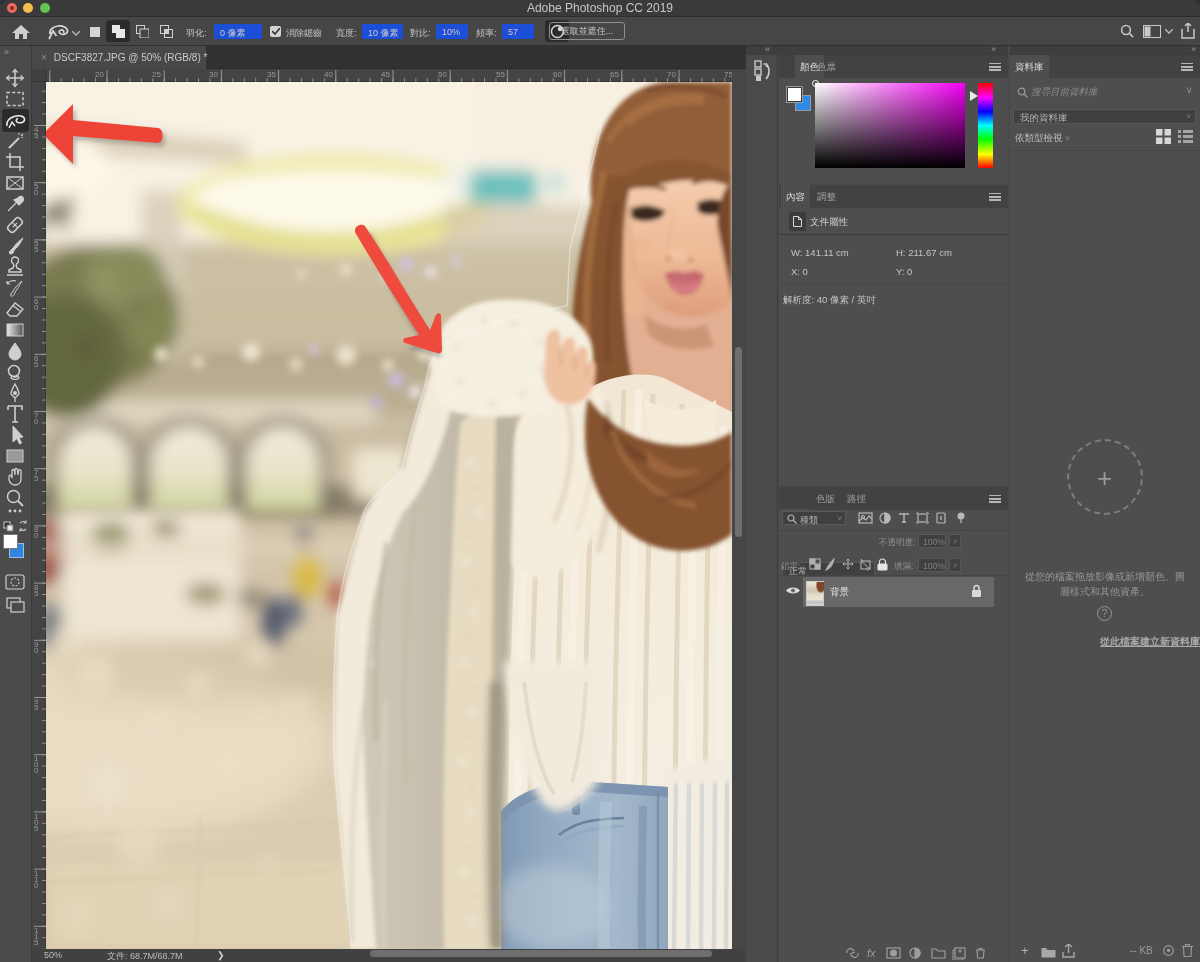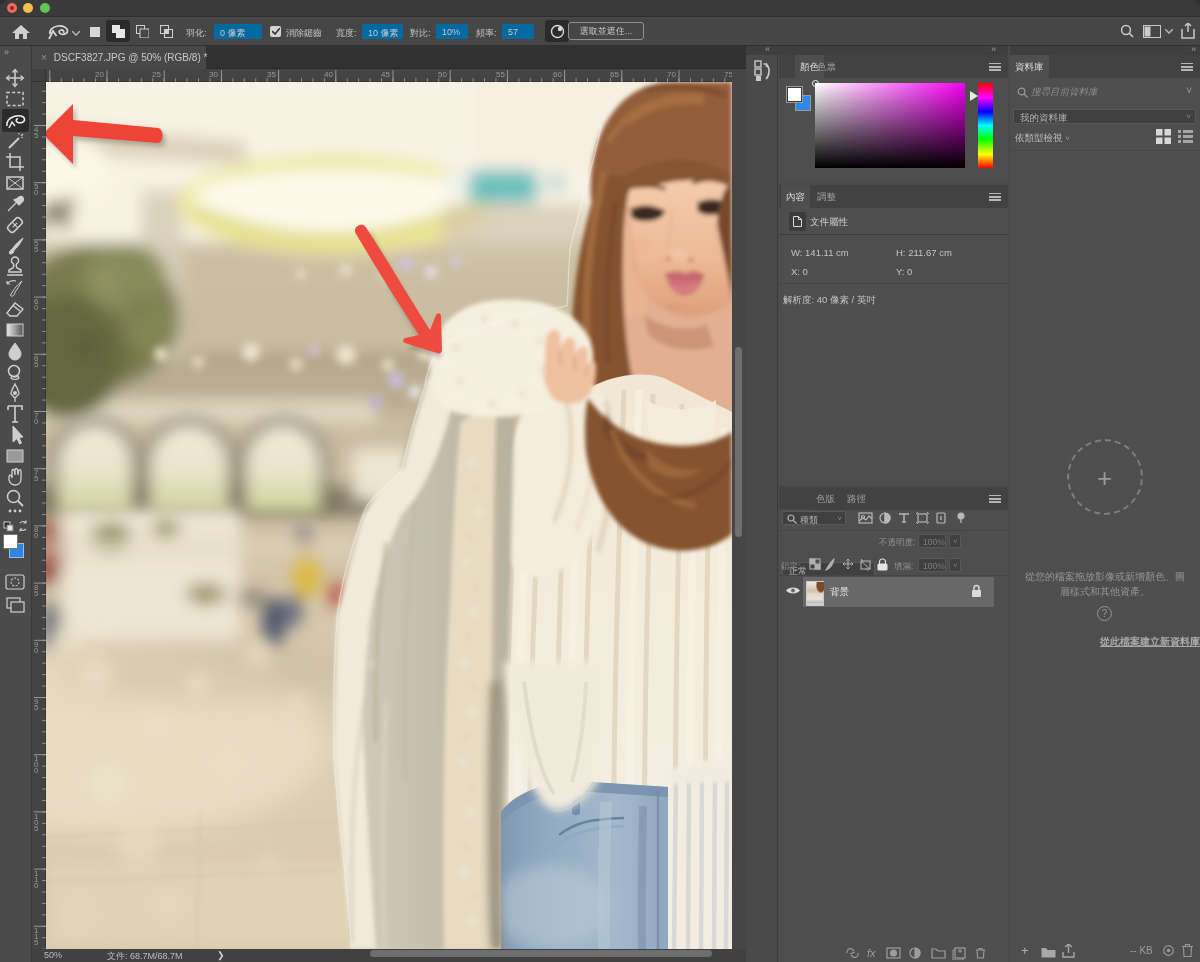--- a/index.html
+++ b/index.html
@@ -6,21 +6,21 @@
 html,body { width:1200px; height:962px; overflow:hidden; }
 body { font-family:"Liberation Sans", sans-serif; background:#4a4a4a; position:relative; color:#ccc; }
 .abs { position:absolute; }
 
 #titlebar { position:absolute; left:0; top:0; width:1200px; height:17px; background:#3a3a3a; border-bottom:1px solid #2c2c2c; }
 .tl { position:absolute; top:3px; width:10px; height:10px; border-radius:50%; }
 #titlebar .t { position:absolute; top:1px; width:100%; text-align:center; font-size:12px; color:#c6c6c6; }
 
 #optbar { position:absolute; left:0; top:18px; width:1200px; height:28px; background:#464646; border-bottom:1px solid #303030; }
 #optbar .lbl { position:absolute; top:9px; font-size:9px; color:#c3c3c3; }
-#optbar .inp { position:absolute; top:6px; height:15px; background:#0369a1; border-radius:1px; font-size:9px; color:#c9c9c9; padding:3px 0 0 6px; }
+#optbar .inp { position:absolute; top:6px; height:15px; background:#1d4ed8; border-radius:1px; font-size:9px; color:#c9c9c9; padding:3px 0 0 6px; }
 
 #tabrow { position:absolute; left:32px; top:46px; width:714px; height:23px; background:#323232; border-bottom:1px solid #2a2a2a; }
 #doctab { position:absolute; left:0; top:0; width:174px; height:23px; background:#484848; font-size:10px; color:#c9c9c9; line-height:23px; white-space:nowrap; }
 
 #toolcol { position:absolute; left:0; top:46px; width:32px; height:916px; background:#4b4b4b; border-right:1px solid #3a3a3a; }
 
 #rulertop { position:absolute; left:32px; top:69px; width:714px; height:13px; background:#444444; border-bottom:1px solid #363636; }
 #rulerleft { position:absolute; left:32px; top:82px; width:14px; height:867px; background:#444444; border-right:1px solid #363636; }
 .rnum { position:absolute; font-size:8px; color:#999; }
 .vr { left:2px; line-height:6px; width:8px; }
@@ -54,20 +54,21 @@
 </head>
 <body>
 
 <div id="titlebar">
   <div class="abs" style="left:0; top:0; width:5px; height:5px; background:#2b313a; border-bottom-right-radius:5px;"></div>
   <div class="abs" style="right:0; top:0; width:5px; height:5px; background:#2b313a; border-bottom-left-radius:5px;"></div>
   <div class="tl" style="left:7px; background:#ed6a5f;"></div>
   <div class="abs" style="left:10px; top:6px; width:4px; height:4px; border-radius:50%; background:#8c2b20;"></div>
   <div class="tl" style="left:23px; background:#f5bf4f;"></div>
   <div class="tl" style="left:40px; background:#61c454;"></div>
+  <div class="t">Adobe Photoshop CC 2019</div>
 </div>
 
 <div id="optbar">
   <svg class="abs" style="left:12px; top:7px;" width="18" height="14" viewBox="0 0 18 14">
       <path d="M9 0 L18 8 L15 8 L15 14 L11 14 L11 9 L7 9 L7 14 L3 14 L3 8 L0 8 Z" fill="#cfcfcf"></path>
     </svg>
   <svg class="abs" style="left:47px; top:5px;" width="22" height="17" viewBox="0 0 22 17">
       <path d="M3 11 C2 7 6 3.5 11 3 C16 2.5 20 4.5 20.5 7.5 C21 10.5 17 12 14 11 C11.5 10 11.5 7.5 14 7 C16 6.7 17.5 8.5 16.5 10" fill="none" stroke="#d8d8d8" stroke-width="1.7"></path>
       <path d="M2 16 L6 8 L9.5 13" fill="none" stroke="#d8d8d8" stroke-width="1.7"></path>
     </svg>
@@ -103,21 +104,21 @@
   <div class="inp" style="left:362px; width:41px;">10 像素</div>
   <div class="lbl" style="left:410px;">對比:</div>
   <div class="inp" style="left:436px; width:32px;">10%</div>
   <div class="lbl" style="left:476px;">頻率:</div>
   <div class="inp" style="left:502px; width:32px;">57</div>
   <div class="abs" style="left:545px; top:2px; width:24px; height:22px; background:#2b2b2b; border-radius:3px;"></div>
   <svg class="abs" style="left:550px; top:6px;" width="15" height="15" viewBox="0 0 15 15">
       <circle cx="7.5" cy="7.5" r="6" fill="none" stroke="#d8d8d8" stroke-width="1.4"></circle>
       <circle cx="10" cy="5" r="2.2" fill="#d8d8d8"></circle>
     </svg>
-  <div class="abs" style="left:568px; top:4px; width:76px; height:18px; border:1px solid #909090; border-radius:3px; font-size:9px; color:#c9c9c9; text-align:center; line-height:16px;">選取並遮住...</div>
+  <div class="abs" style="left:549px; top:4px; width:76px; height:18px; border:1px solid #909090; border-radius:3px; font-size:9px; color:#c9c9c9; text-align:center; line-height:16px;">選取並遮住...</div>
   <svg class="abs" style="left:1120px; top:6px;" width="14" height="14" viewBox="0 0 14 14">
       <circle cx="6" cy="6" r="4.4" fill="none" stroke="#c9c9c9" stroke-width="1.5"></circle>
       <path d="M9.4 9.4 L13 13" stroke="#c9c9c9" stroke-width="1.6"></path>
     </svg>
   <svg class="abs" style="left:1143px; top:7px;" width="18" height="13" viewBox="0 0 18 13">
       <rect x="0.5" y="0.5" width="17" height="12" fill="none" stroke="#c9c9c9"></rect>
       <rect x="1.5" y="1.5" width="6" height="10" fill="#c9c9c9"></rect>
     </svg>
   <svg class="abs" style="left:1165px; top:11px;" width="8" height="5" viewBox="0 0 8 5">
       <path d="M0 0 L4 4 L8 0" fill="none" stroke="#b9b9b9" stroke-width="1.3"></path>

